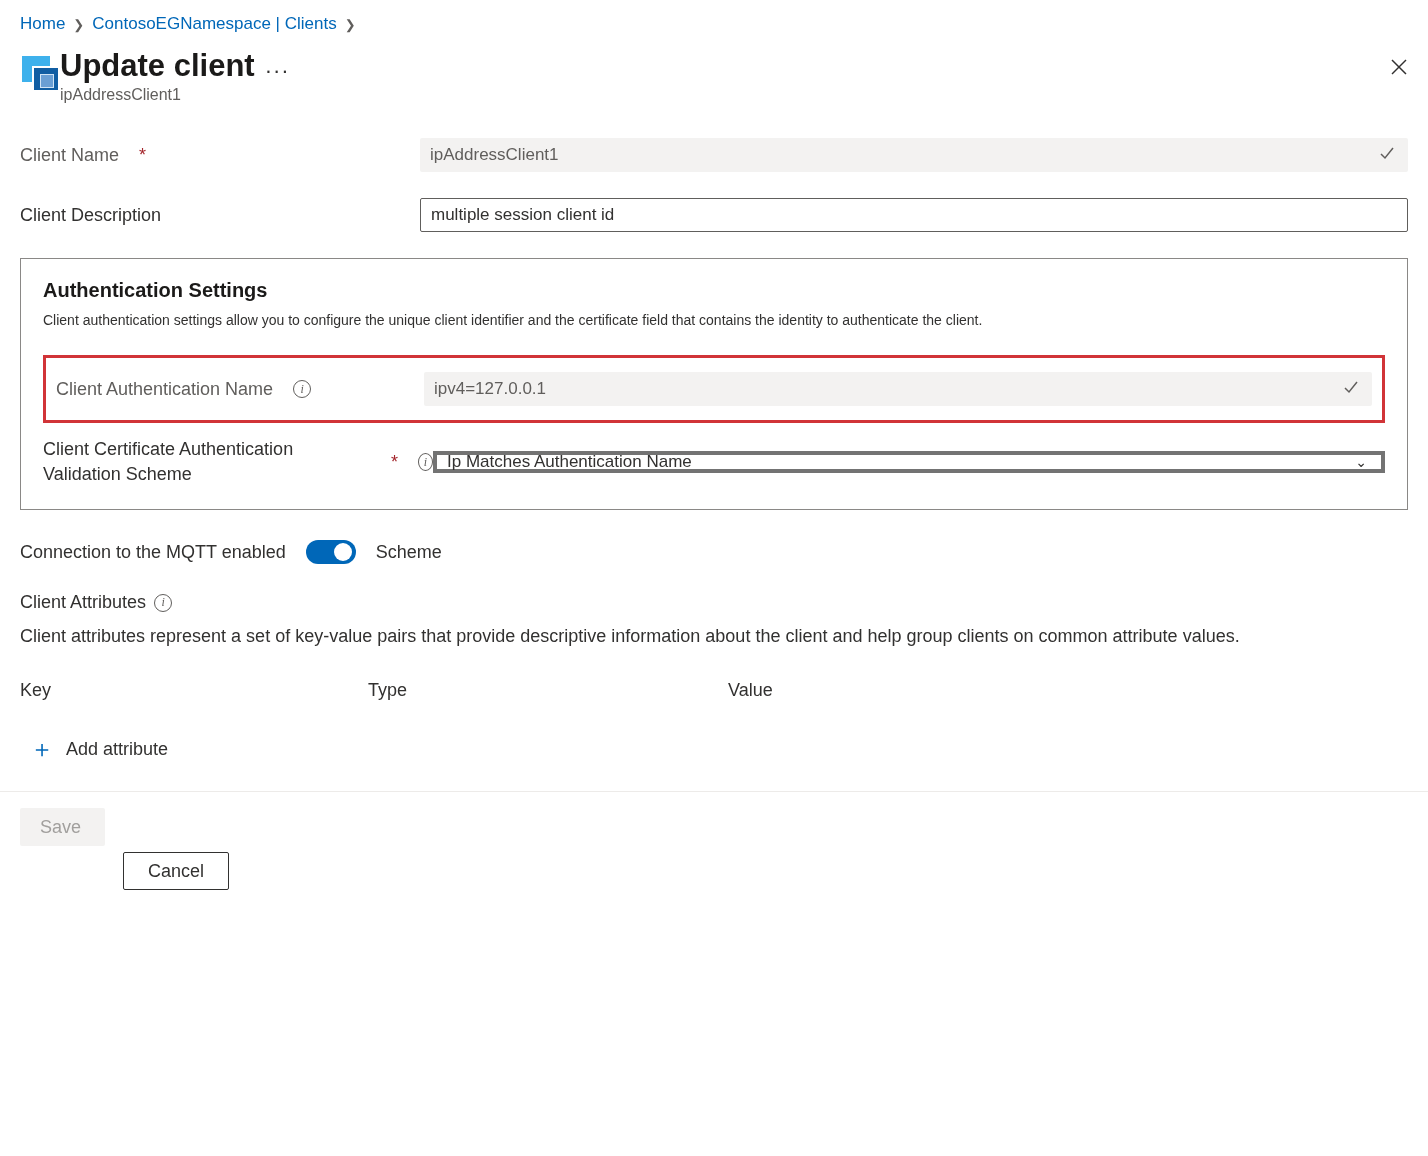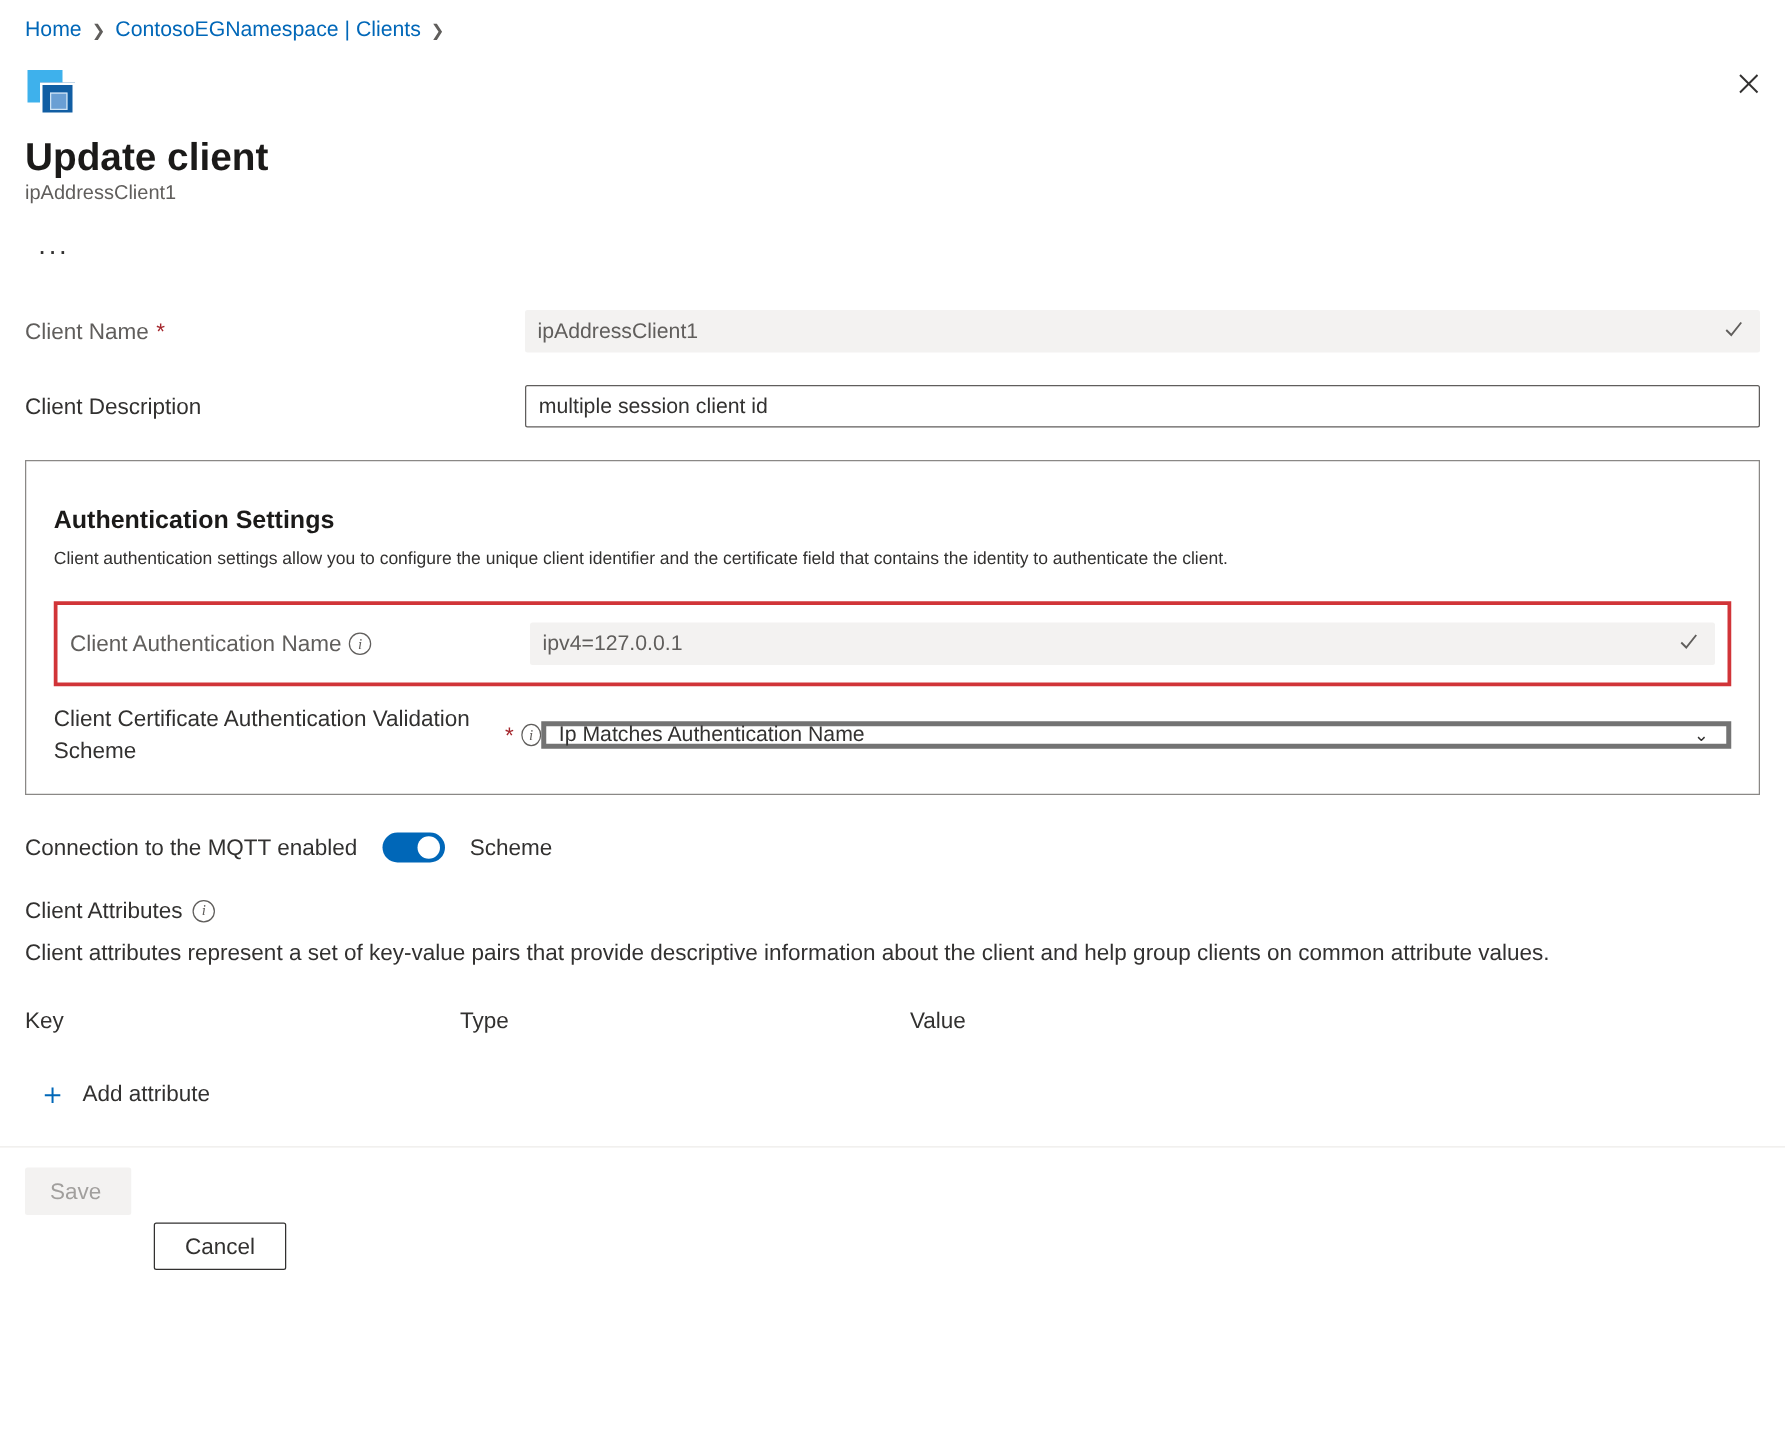--- a/index.html
+++ b/index.html
@@ -4,44 +4,44 @@
   <style>
     * { box-sizing: border-box; margin: 0; padding: 0; font-family: "Segoe UI", Arial, sans-serif; }
     body { background: #fff; color: #323130; padding: 14px 20px 0 20px; }
 
     
     .breadcrumb { font-size: 17px; display: flex; align-items: center; gap: 8px; margin-bottom: 14px; }
     .breadcrumb a { color: #0067b8; text-decoration: none; }
     .chev { color: #605e5c; font-size: 13px; }
 
     
-    .header { display: flex; align-items: flex-start; gap: 14px; position: relative; margin-bottom: 34px; flex-direction: column; }
+    .header { display: flex; align-items: flex-start; position: relative; margin-bottom: 34px; }
     .header-icon { width: 40px; height: 40px; position: relative; margin-top: 6px; }
     .header-icon .sq-back { position:absolute; width:28px; height:26px; background:#3eb1ec; top:2px; left:2px; }
     .header-icon .sq-front { position:absolute; width:28px; height:26px; background:#115ea3; top:12px; left:12px; border:2px solid #fff; }
     .header-icon .chip { position:absolute; width:14px; height:14px; background:#6a9fd4; top:20px; left:20px; border:1px solid #d0e4f5; }
     .header-text h1 { font-size: 31px; font-weight: 600; color:#1b1a19; }
     .header-text .sub { font-size: 16px; color:#605e5c; margin-top: 2px; }
     .ellipsis { font-size: 22px; color:#323130; margin-left: 10px; margin-top: 10px; letter-spacing: 1px; }
     .close-btn { position: absolute; right: 0; top: 10px; font-size: 20px; color:#323130; cursor:pointer; background:none; border:none; }
 
     
     .form-row { display: flex; align-items: center; margin-bottom: 26px; }
-    .form-label { width: 400px; font-size: 18px; color:#605e5c; display:flex; align-items:center; gap:6px; }
+    .form-label { width: 400px; font-size: 18px; color:#605e5c; display:flex; align-items:center; gap:20px; }
     .form-label.dark { color:#323130; }
     .req { color:#a4262c; }
     .info-icon { display:inline-flex; width:18px; height:18px; border:1px solid #605e5c; border-radius:50%; align-items:center; justify-content:center; font-size:12px; color:#605e5c; font-style: italic; font-family: Georgia, serif; }
 
     .input-like { flex: 1; height: 34px; display:flex; align-items:center; padding: 0 10px; font-size: 17px; border-radius: 2px; }
     .disabled-input { background: #f3f2f1; color:#605e5c; border: none; position: relative; }
     .disabled-input .check { position:absolute; right:12px; color:#605e5c; }
     .text-input { border: 1px solid #605e5c; color:#323130; width: 100%; outline: none; }
 
     
-    .fieldset { border: 1px solid #8a8886; padding: 36px 22px 22px 22px; margin-bottom: 30px; }
+    .fieldset { border: 1px solid #8a8886; padding: 20px 22px 22px 22px; margin-bottom: 30px; }
     .fs-title { font-size: 20px; font-weight: 600; color:#1b1a19; margin-bottom: 8px; }
     .fs-desc { font-size: 14px; color:#323130; line-height: 1.5; margin-bottom: 24px; }
     .highlight-row { border: 3px solid #d13438; padding: 14px 10px; margin-bottom: 14px; display:flex; align-items:center; }
     .highlight-row .form-label { width: 368px; margin-left:0; }
     .select-input { flex:1; height: 22px; border: 4px solid #737373; display:flex; align-items:center; padding:0 10px; font-size:17px; position:relative; background:#fff; cursor:pointer; }
     .select-input .caret { position:absolute; right:14px; font-size:14px; color:#323130; }
     .select-row { display:flex; align-items:center; }
     .select-row .form-label { width: 390px; line-height:1.4; }
 
     

